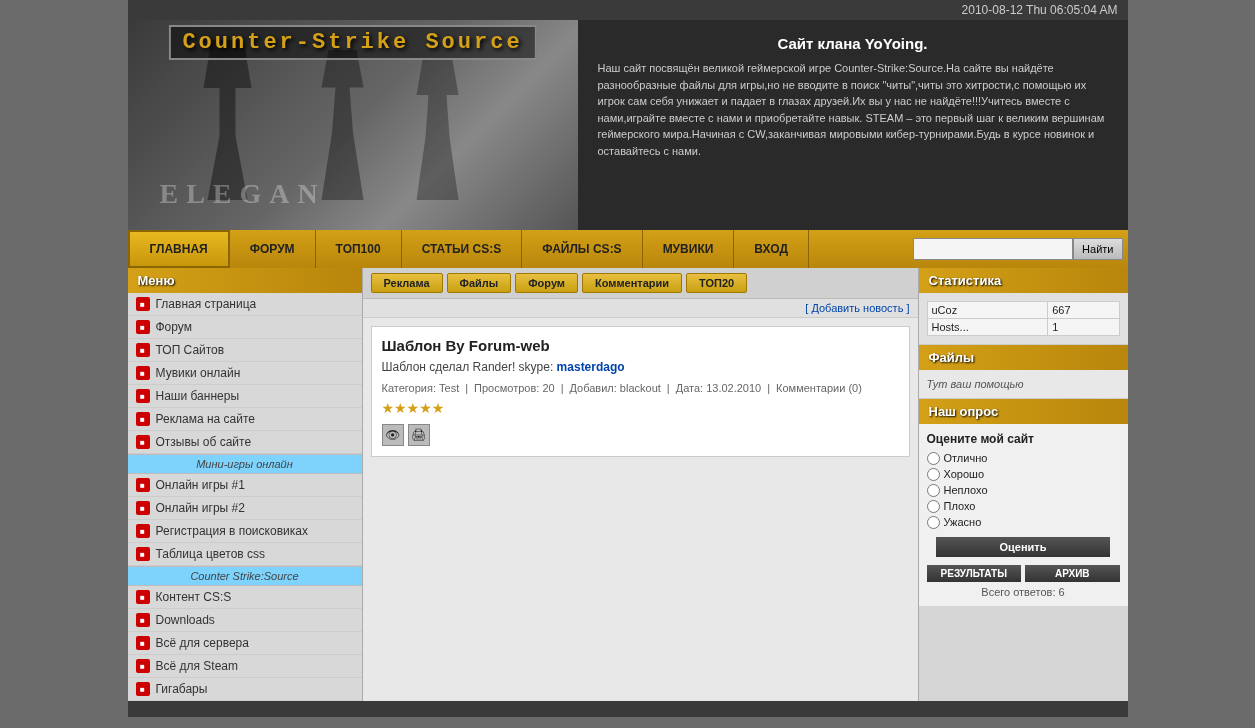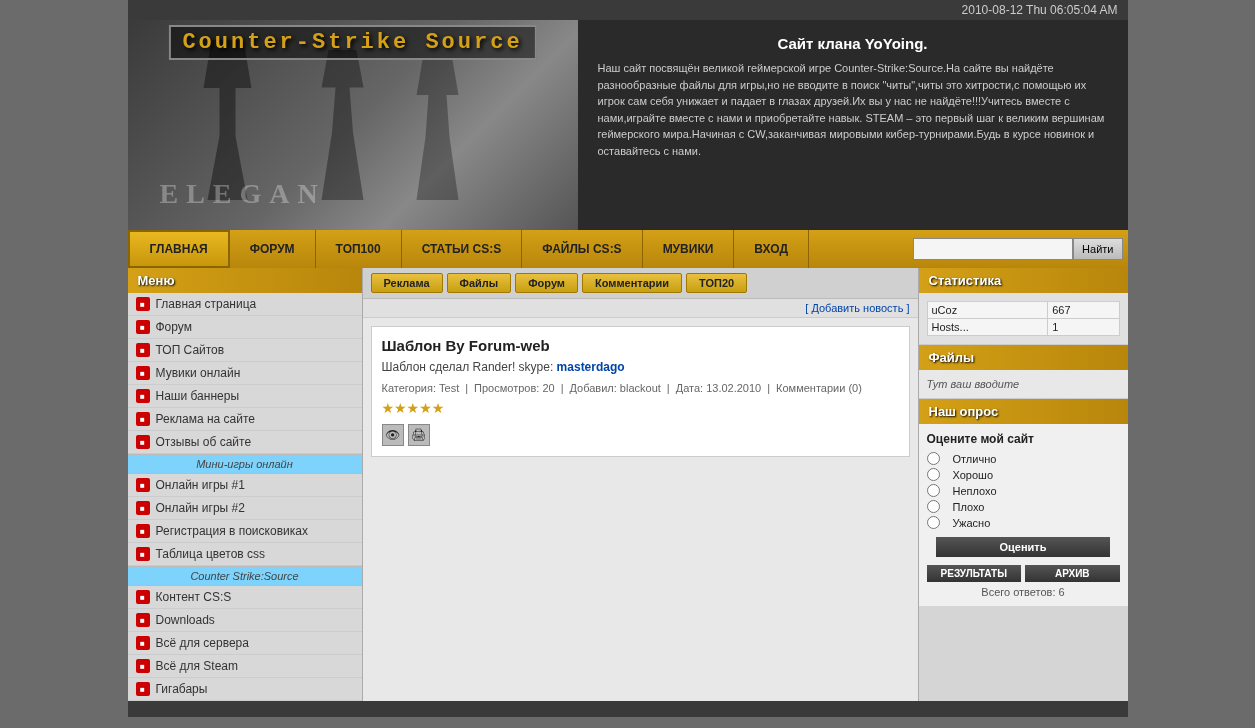--- a/index.html
+++ b/index.html
@@ -322,22 +322,22 @@
       background: #f0f0f0;
       padding: 8px;
     }
     .poll-question {
       font-weight: bold;
       font-size: 12px;
       margin-bottom: 6px;
     }
     .poll-option {
       display: flex;
-      align-items: center;
-      gap: 13px;
+      align-items: flex-start;
+      gap: 4px;
       margin-bottom: 3px;
       font-size: 11px;
     }
     .poll-option input[type=radio] { margin: 0; }
     .poll-buttons {
       display: flex;
       gap: 4px;
       margin-top: 8px;
     }
     .poll-btn {
@@ -538,21 +538,21 @@
           </tr>
           <tr>
             <td>Hosts...</td>
             <td>1</td>
           </tr>
         </tbody>
           </table>
       </div>
 
       <div class="files-section">Файлы</div>
-      <div class="files-content">Тут ваш вводите</div>
+      <div class="files-content">Тут ваш помощью</div>
 
       <div class="poll-header">Наш опрос</div>
       <div class="poll-section">
         <div class="poll-question">Оцените мой сайт</div>
         <div class="poll-option">
           <input type="radio" name="poll" style="">
           <span>Отлично</span>
         </div>
         <div class="poll-option">
           <input type="radio" name="poll" style="">

